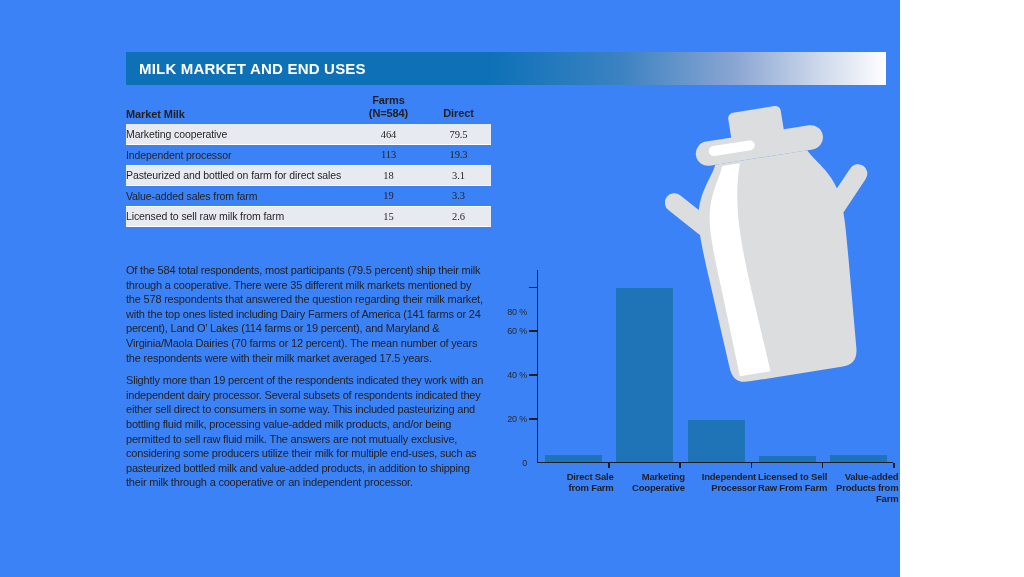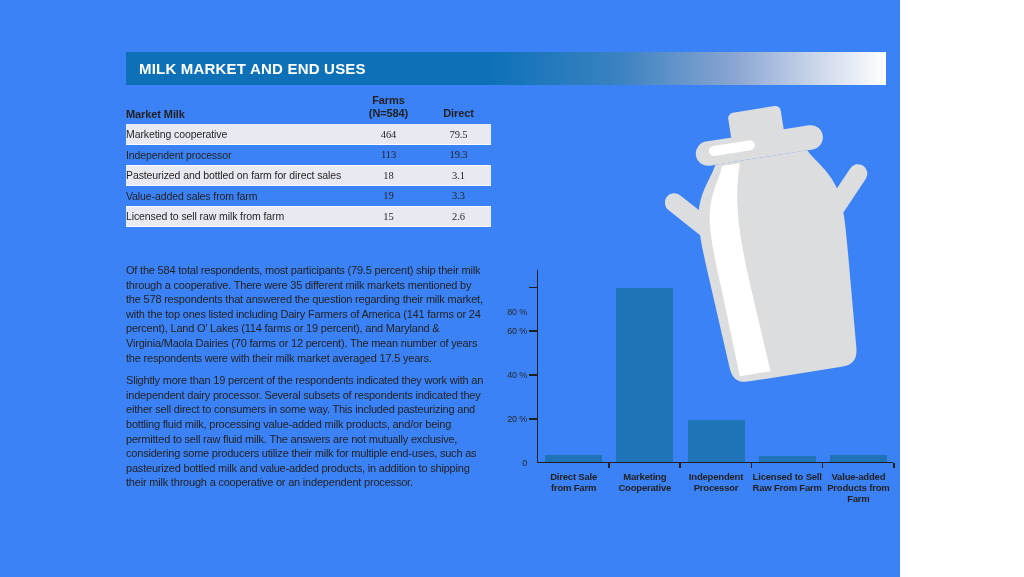--- a/index.html
+++ b/index.html
@@ -35,21 +35,21 @@
   .milk-can { position:absolute; left:665px; top:101px; z-index:0; }
 
   
   .chart-plot { position:absolute; left:537px; top:270px; width:356px; height:193px;
     border-left:1.7px solid #1f1f1f; border-bottom:1.7px solid #1f1f1f; z-index:1; }
   .ytick { position:absolute; left:-9px; width:8px; height:1.7px; background:#1f1f1f; }
   .ylab { position:absolute; left:-47px; width:36px; text-align:right; font-size:9px;
     color:#2b2b2b; letter-spacing:-0.2px; }
   .bar { position:absolute; bottom:0; background:#1f74b8; }
   .xtick { position:absolute; top:193px; width:1.7px; height:5px; background:#1f1f1f; }
-  .xlab { position:absolute; top:201px; text-align:center; font-size:9.5px; font-weight:bold;
+  .xlab { position:absolute; top:201px; text-align:right; font-size:9.5px; font-weight:bold;
     line-height:11px; letter-spacing:-0.2px; white-space:pre-line; }
 </style>
 </head>
 <body>
 
 <div class="page">
 
   <div class="header-bar">
     <h1>MILK MARKET AND END USES</h1>
   </div>

